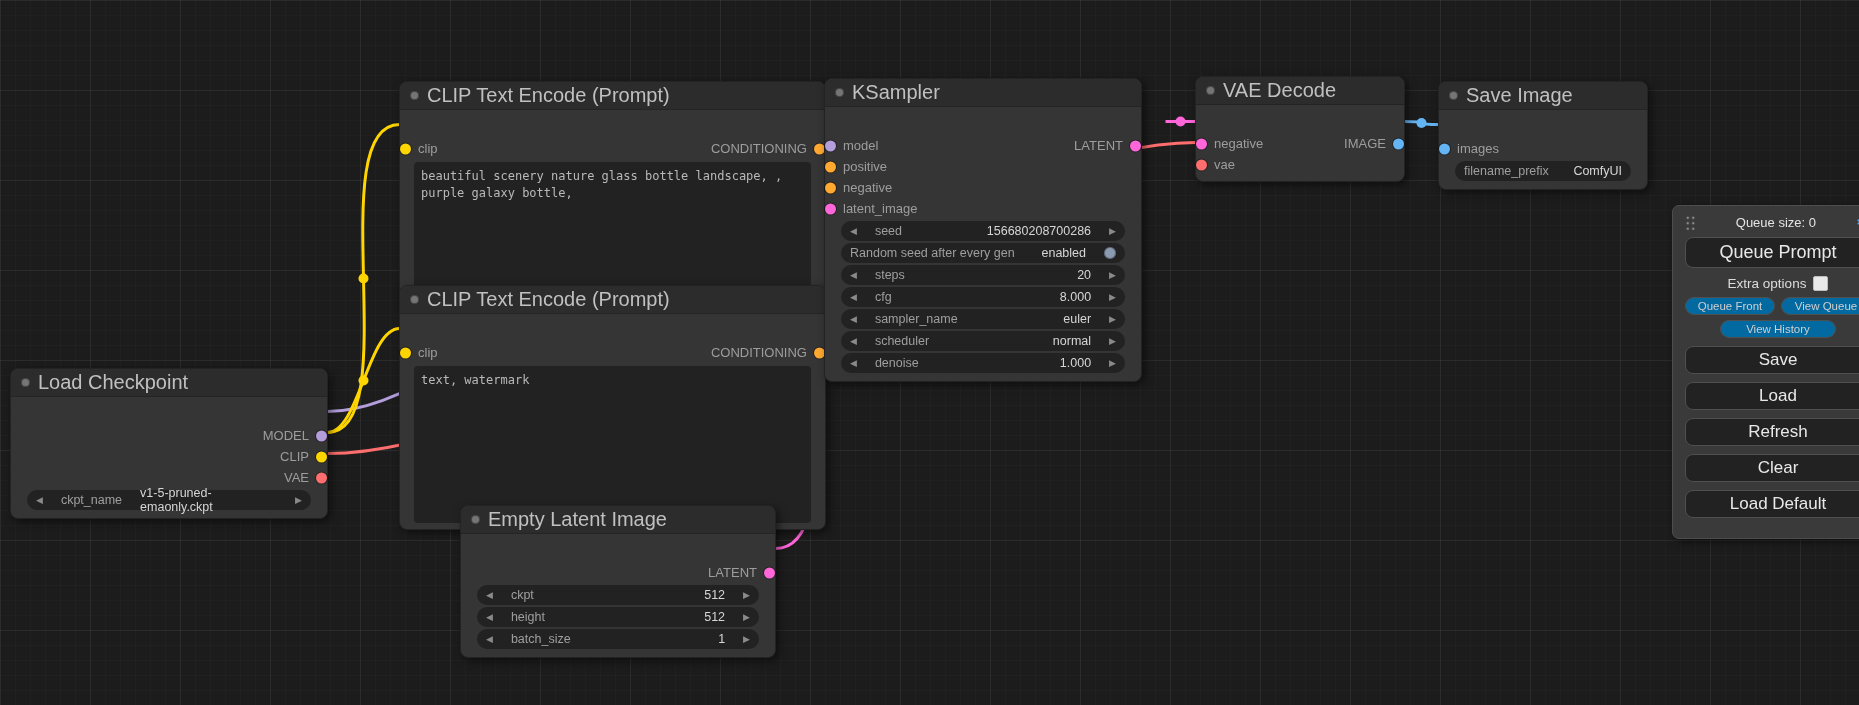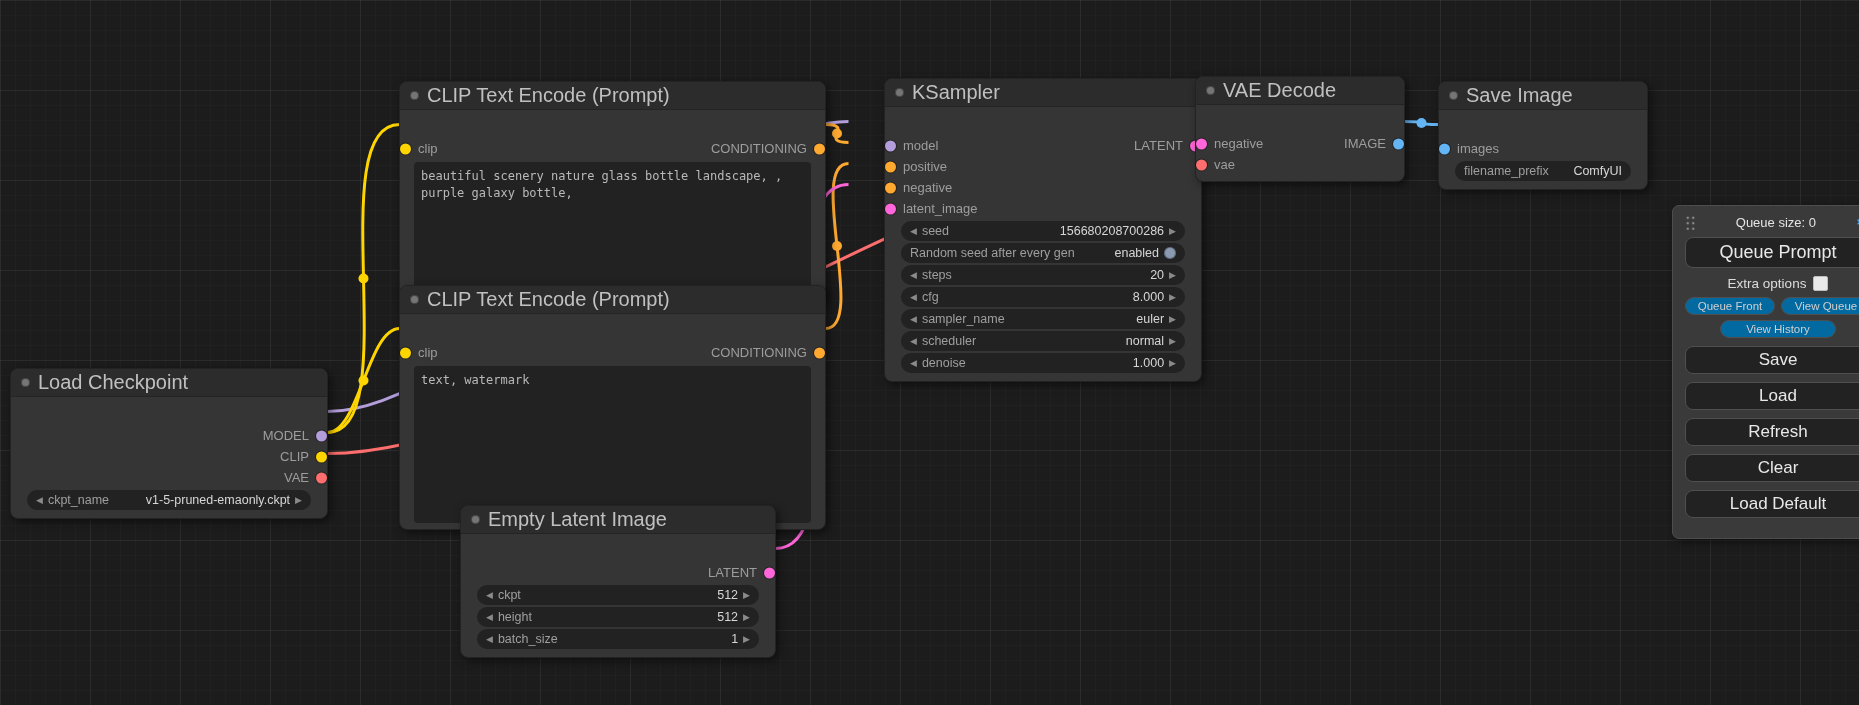--- a/index.html
+++ b/index.html
@@ -31,37 +31,37 @@
   .slot-row{position:relative;height:21px;display:flex;align-items:center;
     padding:0 12px;font-size:13px;color:#9d9d9d;}
   .in-label{margin-right:auto;}
   .out-label{margin-left:auto;}
   .port{position:absolute;width:11px;height:11px;border-radius:50%;
     top:50%;transform:translateY(-50%);box-shadow:0 0 0 1px rgba(0,0,0,0.35);}
   .port.in{left:-6px;}
   .port.out{right:-6px;}
   .widget{
     height:20px;margin:2px 10px;background:#222;border-radius:10px;
-    display:flex;align-items:center;padding:0 9px;font-size:12.5px;color:#9f9f9f;gap:5px;
+    display:flex;align-items:center;padding:0 9px;font-size:12.5px;color:#9f9f9f;gap:18px;
   }
   .widget .arrow{color:#8a8a8a;font-size:9px;flex:none;line-height:1;}
   .widget .w-value{margin-left:auto;color:#d6d6d6;}
   .toggle-knob{width:12px;height:12px;border-radius:50%;background:#8a9ab0;flex:none;
     box-shadow:inset 0 0 0 1px rgba(0,0,0,0.3);}
   .prompt-text{
     margin:3px 8px 0;background:#222;border-radius:4px;color:#b9b9b9;
     font-family:"DejaVu Sans Mono",monospace;font-size:12px;line-height:1.4;
     padding:6px 7px;white-space:pre-wrap;overflow:hidden;
   }
   
   #n-lc{left:10px;top:368px;width:316px;}
   #n-cp{left:399px;top:81px;width:425px;}
   #n-cn{left:399px;top:285px;width:425px;}
   #n-el{left:460px;top:505px;width:314px;}
-  #n-ks{left:884px;top:78px;width:316px;}
+  #n-ks{left:824px;top:78px;width:316px;}
   #n-vd{left:1195px;top:76px;width:208px;}
   #n-si{left:1438px;top:81px;width:208px;}
   #cp-text{height:122px;}
   #cn-text{height:145px;}
   
   .menu{
     position:absolute;z-index:3;left:1672px;top:205px;width:186px;
     background:#3a3a3a;border:1px solid #4d4d4d;border-radius:7px;
     padding:8px 12px 12px;box-shadow:3px 3px 9px rgba(0,0,0,0.5);
   }

